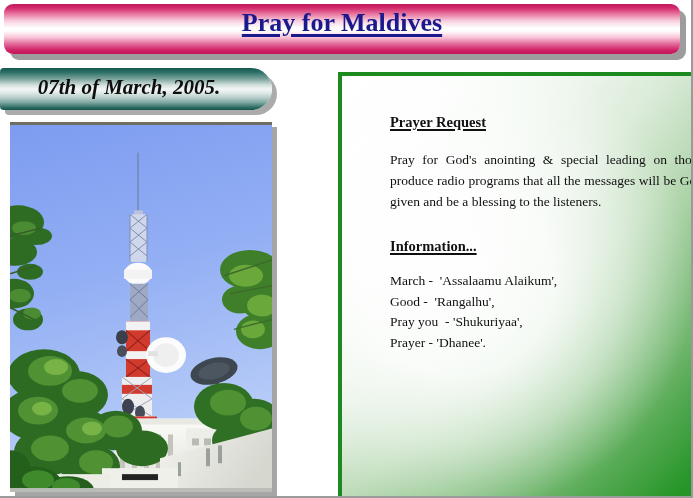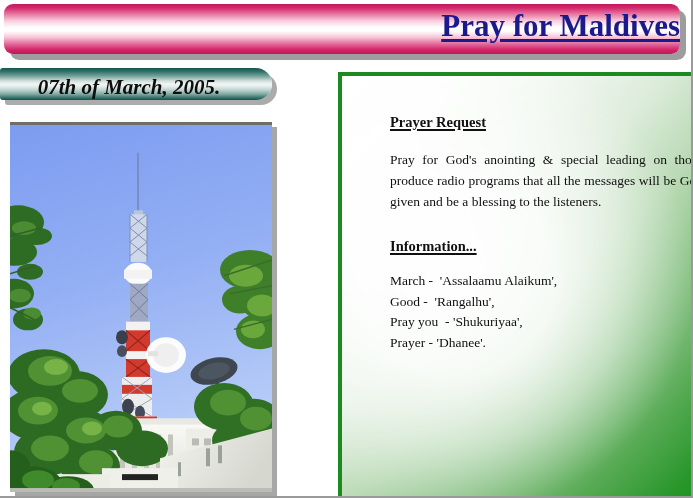--- a/index.html
+++ b/index.html
@@ -52,38 +52,38 @@
         #cf2368 92%,
         #c2175b 100%);
     box-shadow: 6px 6px 0 0 rgba(140,140,140,0.85);
     overflow: hidden;
   }
   #title-text {
     position: absolute;
     left: 0;
     right: 0;
     top: 4px;
-    text-align: right;
-    font-size: 31px;
+    text-align: center;
+    font-size: 26px;
     font-weight: bold;
     color: #1a1a8c;
     letter-spacing: 0px;
     text-decoration: underline;
     text-decoration-thickness: 3px;
     text-underline-offset: 3px;
     font-family: "Liberation Serif", "DejaVu Serif", serif;
   }
 
   
   #date-pill {
     position: absolute;
     left: 0px;
     top: 68px;
     width: 272px;
-    height: 32px;
+    height: 42px;
     border-top-right-radius: 22px;
     border-bottom-right-radius: 22px;
     border-top-left-radius: 4px;
     border-bottom-left-radius: 4px;
     background: linear-gradient(to bottom,
         #13574f 0%,
         #2b6f66 10%,
         #7ba39c 26%,
         #cfdedb 40%,
         #f2f6f5 50%,

